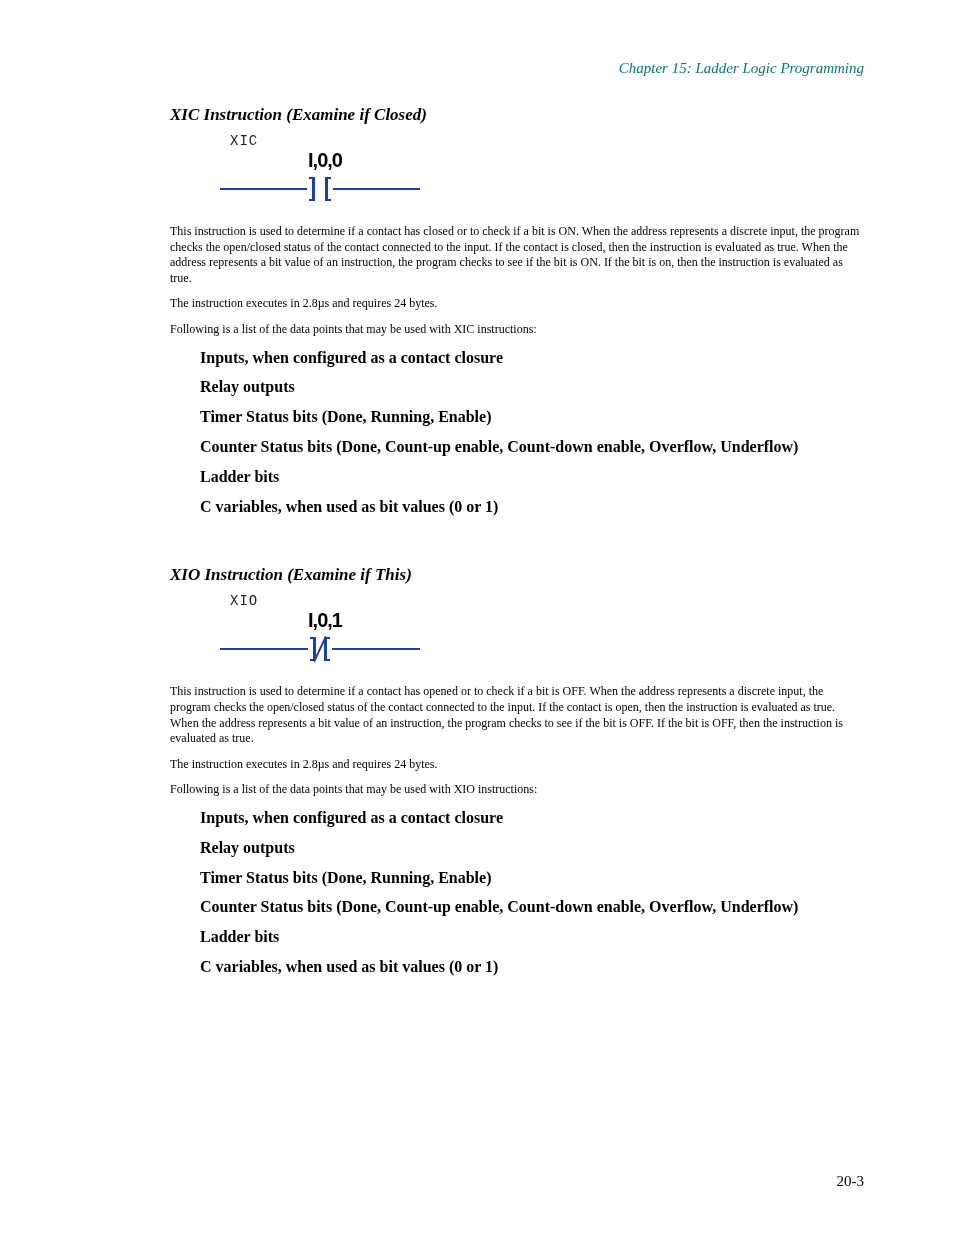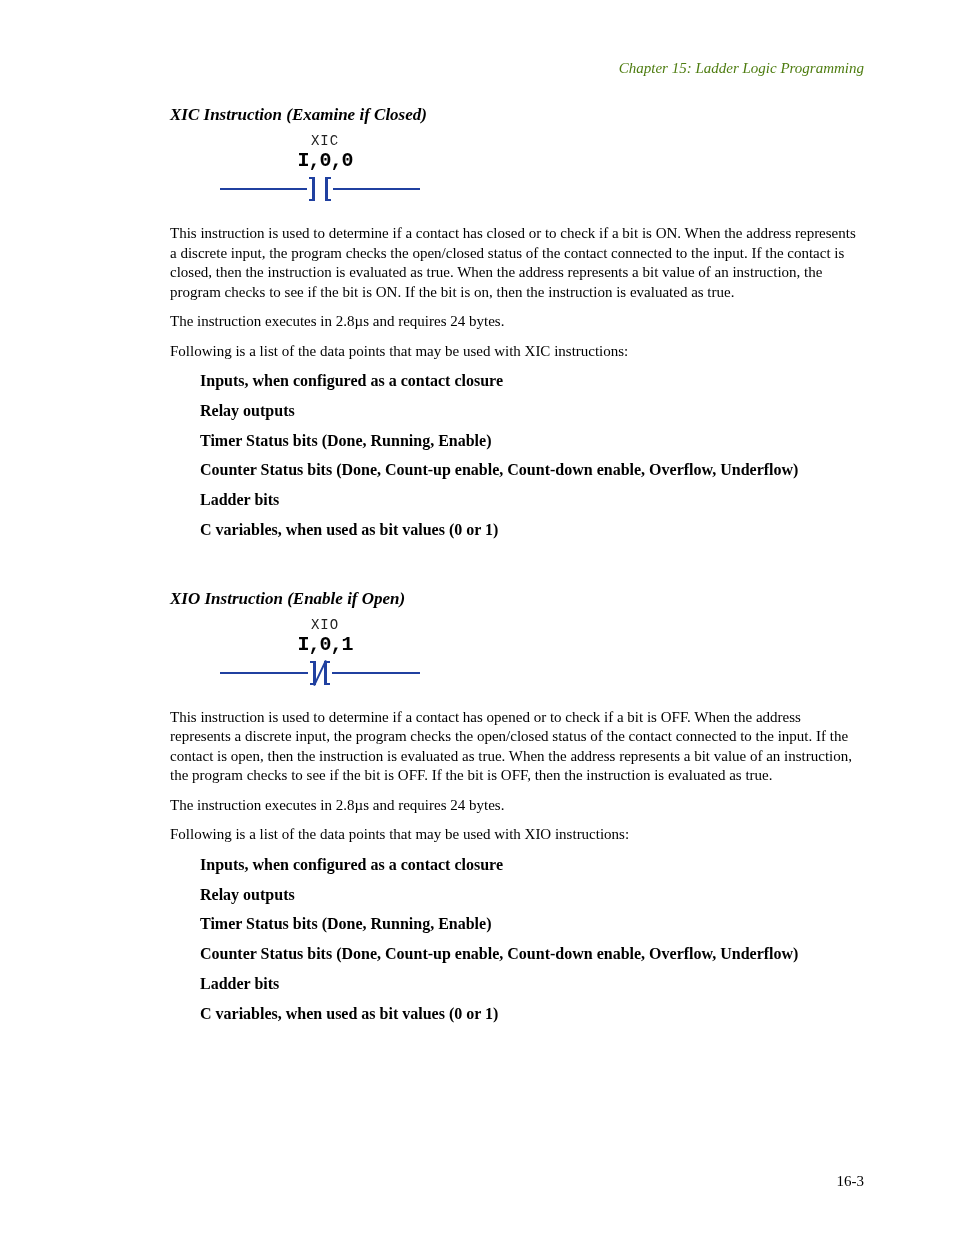--- a/index.html
+++ b/index.html
@@ -14,42 +14,41 @@
       font-family: Georgia, 'Times New Roman', serif;
       color: #000;
       padding: 60px 90px 50px 170px;
       position: relative;
     }
     .chapter-header {
       text-align: right;
       font-style: italic;
       font-size: 15px;
       margin-bottom: 28px;
-      color: #4d7c0f;
+      color: #0f766e;
     }
     .section-heading {
       font-weight: bold;
       font-size: 17px;
       margin-bottom: 8px;
       font-style: italic;
     }
     .ladder-diagram {
       margin: 0 0 20px 50px;
       width: 200px;
     }
     .ladder-label-top {
       font-family: 'Courier New', monospace;
       font-size: 14px;
-      text-align: center;
       letter-spacing: 1px;
       color: #222;
       margin-left: 10px;
     }
     .ladder-label-address {
-      font-family: Liberation Mono, monospace;
+      font-family: Liberation Sans, sans-serif;
       font-size: 20px;
       font-weight: bold;
       text-align: center;
       margin-left: 10px;
       letter-spacing: -1px;
     }
     .ladder-symbol {
       display: flex;
       align-items: center;
       justify-content: center;
@@ -91,21 +90,21 @@
     .xio-slash {
       position: absolute;
       left: 50%;
       top: 50%;
       width: 2px;
       height: 28px;
       background: #2040a0;
       transform: translate(-50%, -50%) rotate(25deg);
     }
     .body-para {
-      font-size: 15px;
+      font-size: 12px;
       line-height: 1.3;
       margin-bottom: 10px;
       text-align: left;
     }
     .data-list {
       margin-left: 30px;
       margin-bottom: 10px;
       font-weight: bold;
     }
     .data-list-item {
@@ -151,21 +150,21 @@
   <div class="data-list-item">Inputs, when configured as a contact closure</div>
   <div class="data-list-item">Relay outputs</div>
   <div class="data-list-item">Timer Status bits (Done, Running, Enable)</div>
   <div class="data-list-item">Counter Status bits (Done, Count-up enable, Count-down enable, Overflow, Underflow)</div>
   <div class="data-list-item">Ladder bits</div>
   <div class="data-list-item">C variables, when used as bit values (0 or 1)</div>
 </div>
 
 <div class="section-gap"></div>
 
-<div class="section-heading">XIO Instruction  (Enable if Open)</div>
+<div class="section-heading">XIO Instruction  (Examine if This)</div>
 
 <div class="ladder-diagram">
   <div class="ladder-label-top">XIO</div>
   <div class="ladder-label-address">I,0,1</div>
   <div class="ladder-symbol">
     <div class="rail-line"></div>
     <div class="contact-xio">
       <div class="contact-bar-outer-l"></div>
       <div class="contact-bar-outer-r"></div>
       <div class="xio-slash"></div>
@@ -180,13 +179,13 @@
 
 <div class="data-list">
   <div class="data-list-item">Inputs, when configured as a contact closure</div>
   <div class="data-list-item">Relay outputs</div>
   <div class="data-list-item">Timer Status bits (Done, Running, Enable)</div>
   <div class="data-list-item">Counter Status bits (Done, Count-up enable, Count-down enable, Overflow, Underflow)</div>
   <div class="data-list-item">Ladder bits</div>
   <div class="data-list-item">C variables, when used as bit values (0 or 1)</div>
 </div>
 
-<div class="page-number">16-3</div>
+<div class="page-number">20-3</div>
 
 </body></html>

